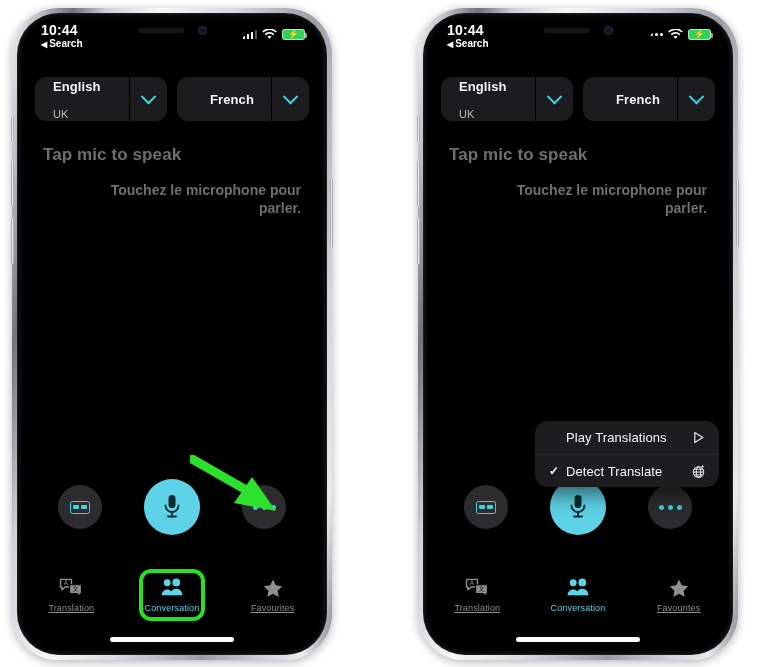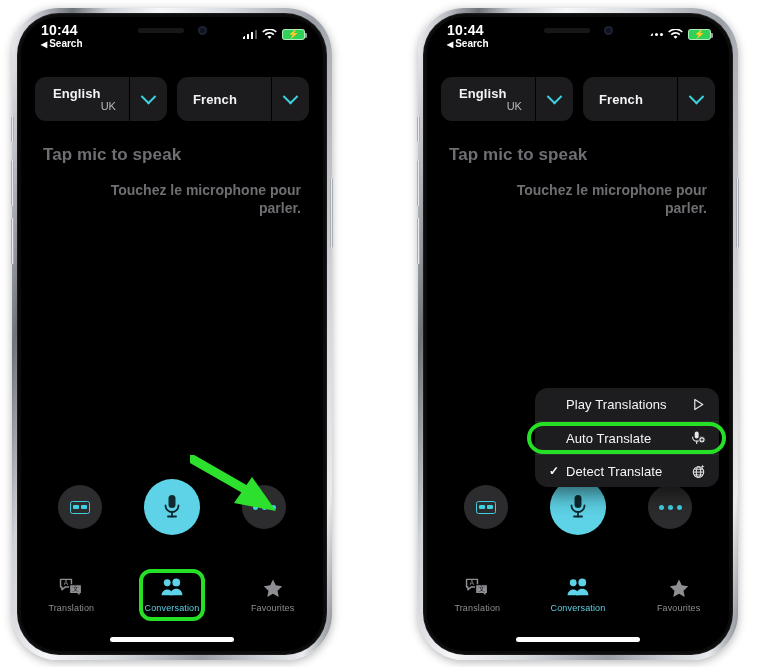--- a/index.html
+++ b/index.html
@@ -74,21 +74,21 @@
                 background: rgba(255,255,255,.6); border-radius: 0 1px 1px 0; }
   .batt .bolt { position: absolute; inset: 0; display:flex; align-items:center; justify-content:center;
                 color:#fff; font-size: 9px; line-height: 1; }
 
   
   .lang-row { position: absolute; top: 60px; left: 14px; right: 14px; display: flex; gap: 10px; z-index: 5; }
   .lang-pill {
     flex: 1; height: 44px; background: #1c1c1e; border-radius: 11px;
     display: flex; align-items: center; overflow: hidden;
   }
-  .lang-text { flex: 1; padding-left: 18px; display: flex; justify-content: flex-start; }
+  .lang-text { flex: 1; padding-left: 18px; display: flex; flex-direction: column; justify-content: space-between; }
   .lang-text.centered { padding-left: 16px; align-items: center; }
   .lang-main { color: #f2f2f7; font-size: 13px; font-weight: bold; letter-spacing: .1px; }
   .lang-sub  { color: #b8b8bd; font-size: 11px; margin-top: 14px; }
   .lang-chev {
     width: 38px; height: 100%; display: flex; align-items: center; justify-content: center;
     border-left: 1px solid #000;
   }
   .chev { width: 11px; height: 11px; border-right: 2px solid #3ecfe0; border-bottom: 2px solid #3ecfe0;
           transform: rotate(45deg) translate(-2px,-2px); }
 
@@ -110,21 +110,21 @@
   .card-ico b { width: 6px; height: 4px; background: #3ecfe0; display: block; border-radius: 1px; }
   .three-dots { display: flex; gap: 4px; }
   .three-dots i { width: 5px; height: 5px; border-radius: 50%; background: #3ecfe0; display: block; }
 
   
   .tabbar { position: absolute; left: 0; right: 0; bottom: 26px; height: 58px;
             display: flex; align-items: flex-start; justify-content: space-around; padding-top: 6px; z-index: 6; }
   .tab { width: 86px; display: flex; flex-direction: column; align-items: center; gap: 5px;
          position: relative; padding: 5px 0 4px; }
   .tab-label { font-size: 9px; letter-spacing: .15px; }
-  .tab.inactive .tab-label { color: #8e8e93; }
+  .tab.inactive .tab-label { color: #8e8e93; text-decoration: underline; }
   .tab.active .tab-label { color: #5ed2e6; }
   .tab-hl { position: absolute; left: 10px; right: 10px; top: -4px; bottom: -4px;
             border: 4px solid #25e025; border-radius: 12px; }
   .home-ind { position: absolute; bottom: 9px; left: 50%; transform: translateX(-50%);
               width: 124px; height: 5px; border-radius: 3px; background: #fff; }
 
   
   .menu { position: absolute; right: 10px; bottom: 164px; width: 184px;
           background: #1d1d1f; border-radius: 13px; overflow: visible; z-index: 12;
           box-shadow: 0 6px 22px rgba(0,0,0,.6); }
@@ -333,36 +333,20 @@
               <span class="mi-check"></span>
               <span class="mi-label">Play Translations</span>
             </div>
             <span class="mi-ico">
               <svg width="13" height="13" viewBox="0 0 14 14">
                   <path d="M3 1.6 11.6 7 3 12.4z" fill="none" stroke="#e8e8ea" stroke-width="1.3" stroke-linejoin="round"></path>
                 </svg>
             </span>
           </div>
           <div class="menu-item">
-            <div class="menu-hl"></div>
-            <div class="mi-left">
-              <span class="mi-check"></span>
-              <span class="mi-label">Auto Translate</span>
-            </div>
-            <span class="mi-ico">
-              <svg width="16" height="16" viewBox="0 0 17 17">
-                <rect x="5" y="1.5" width="4.2" height="7.4" rx="2.1" fill="#e8e8ea"></rect>
-                <path d="M2.8 7.6a4.3 4.3 0 0 0 8.6 0" fill="none" stroke="#e8e8ea" stroke-width="1.2" stroke-linecap="round"></path>
-                <line x1="7.1" y1="11.8" x2="7.1" y2="14.4" stroke="#e8e8ea" stroke-width="1.2" stroke-linecap="round"></line>
-                <circle cx="12.7" cy="10.4" r="3.4" fill="#e8e8ea" stroke="#1d1d1f" stroke-width="1"></circle>
-                <path d="M11 10.4h3.4M12.7 8.7v3.4" stroke="#1d1d1f" stroke-width="1"></path>
-              </svg>
-            </span>
-          </div>
-          <div class="menu-item">
             <div class="mi-left">
               <span class="mi-check">✓</span>
               <span class="mi-label">Detect Translate</span>
             </div>
             <span class="mi-ico">
               <svg width="15" height="15" viewBox="0 0 16 16">
                 <circle cx="8" cy="8.6" r="5.6" fill="none" stroke="#e8e8ea" stroke-width="1.1"></circle>
                 <ellipse cx="8" cy="8.6" rx="2.4" ry="5.6" fill="none" stroke="#e8e8ea" stroke-width="1.1"></ellipse>
                 <line x1="2.4" y1="8.6" x2="13.6" y2="8.6" stroke="#e8e8ea" stroke-width="1.1"></line>
                 <line x1="3.4" y1="5.6" x2="12.6" y2="5.6" stroke="#e8e8ea" stroke-width="1"></line>

